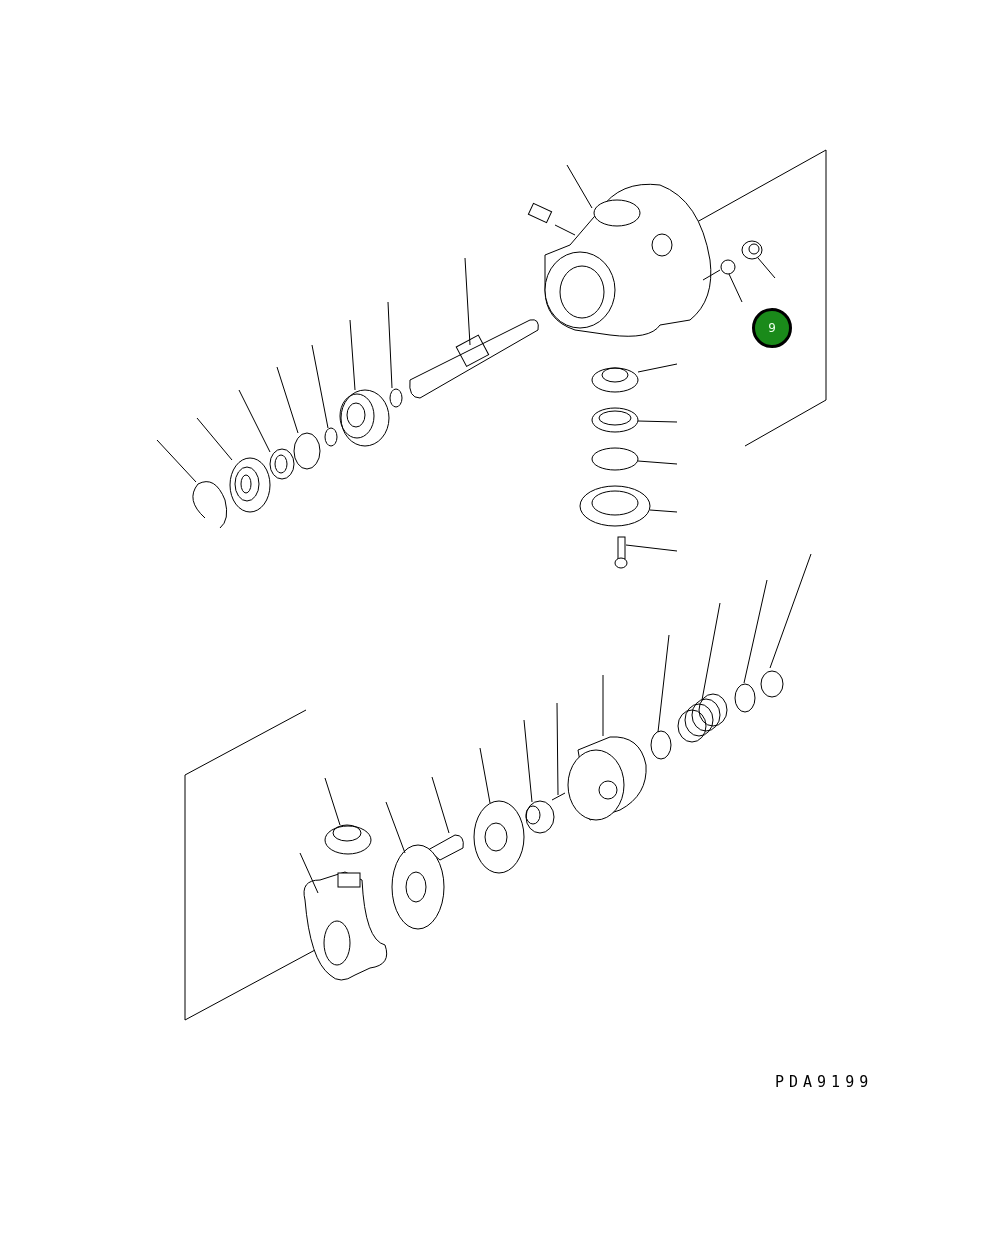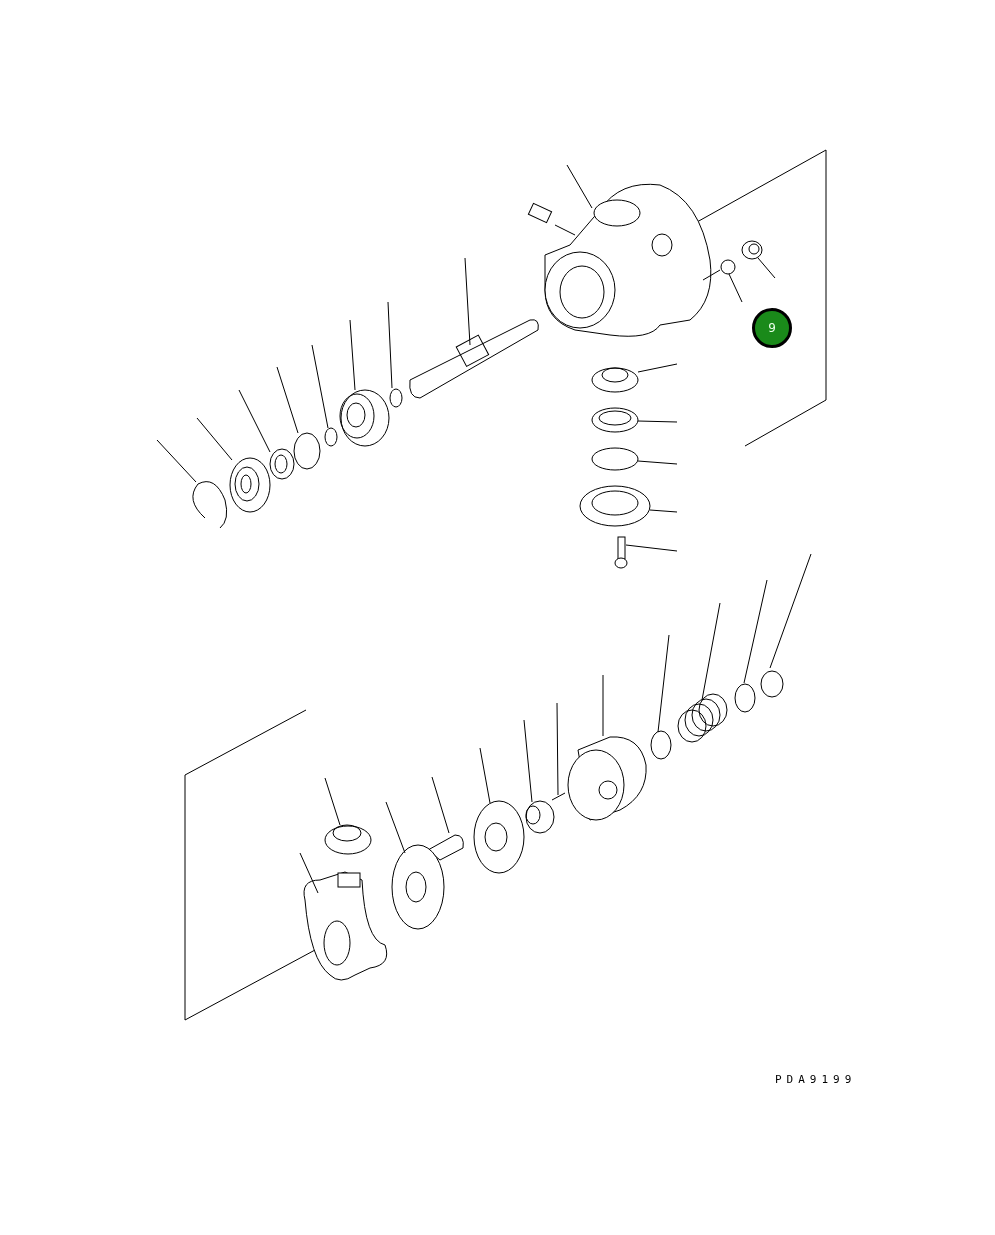--- a/index.html
+++ b/index.html
@@ -8,21 +8,21 @@
   .ln { stroke: #000; stroke-width: 1; fill: none; }
   .pt { stroke: #000; stroke-width: 1; fill: #fff; }
   .callout {
     position: absolute; left: 752px; top: 308px; width: 34px; height: 34px;
     border-radius: 50%; background: #1a8a1a; border: 3px solid #000;
     color: #e8ffe8; font-size: 12px; display: flex; align-items: center; justify-content: center;
     cursor: pointer;
   }
   .drawing-id {
     position: absolute; left: 775px; top: 1073px; font-family: "DejaVu Sans Mono", monospace;
-    font-size: 11px; letter-spacing: 5px; color: #000;
+    font-size: 15px; letter-spacing: 5px; color: #000;
   }
 </style>
 </head>
 <body>
 
 <svg id="diagram" viewBox="0 0 995 1235" xmlns="http://www.w3.org/2000/svg">
 
   <g>
     <polyline class="ln" points="697,222 826,150 826,400 745,446"></polyline>
   </g>

